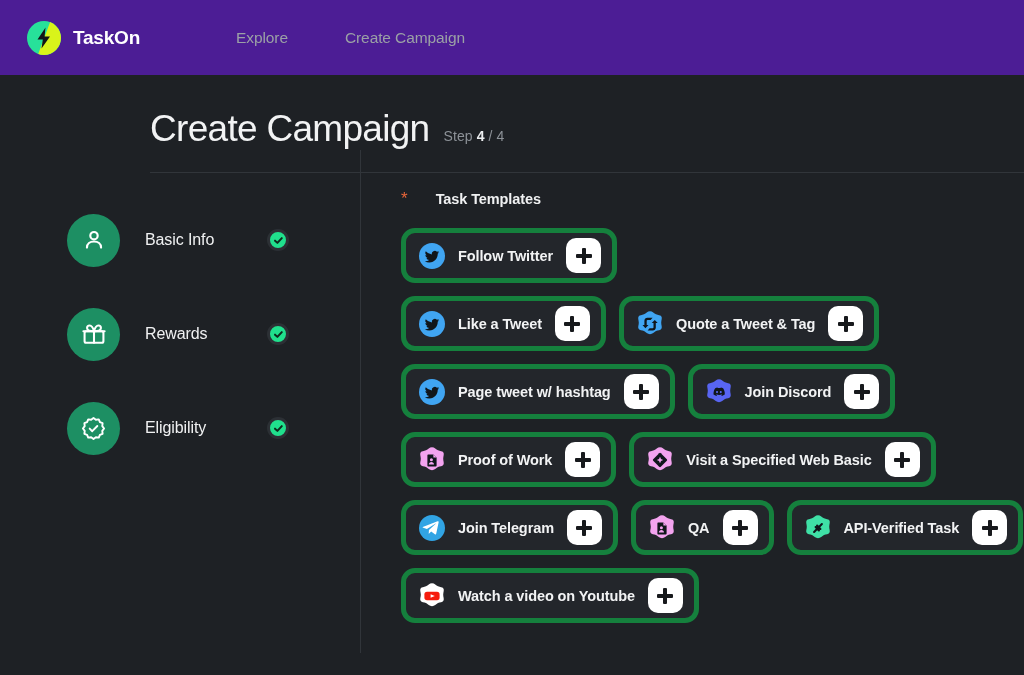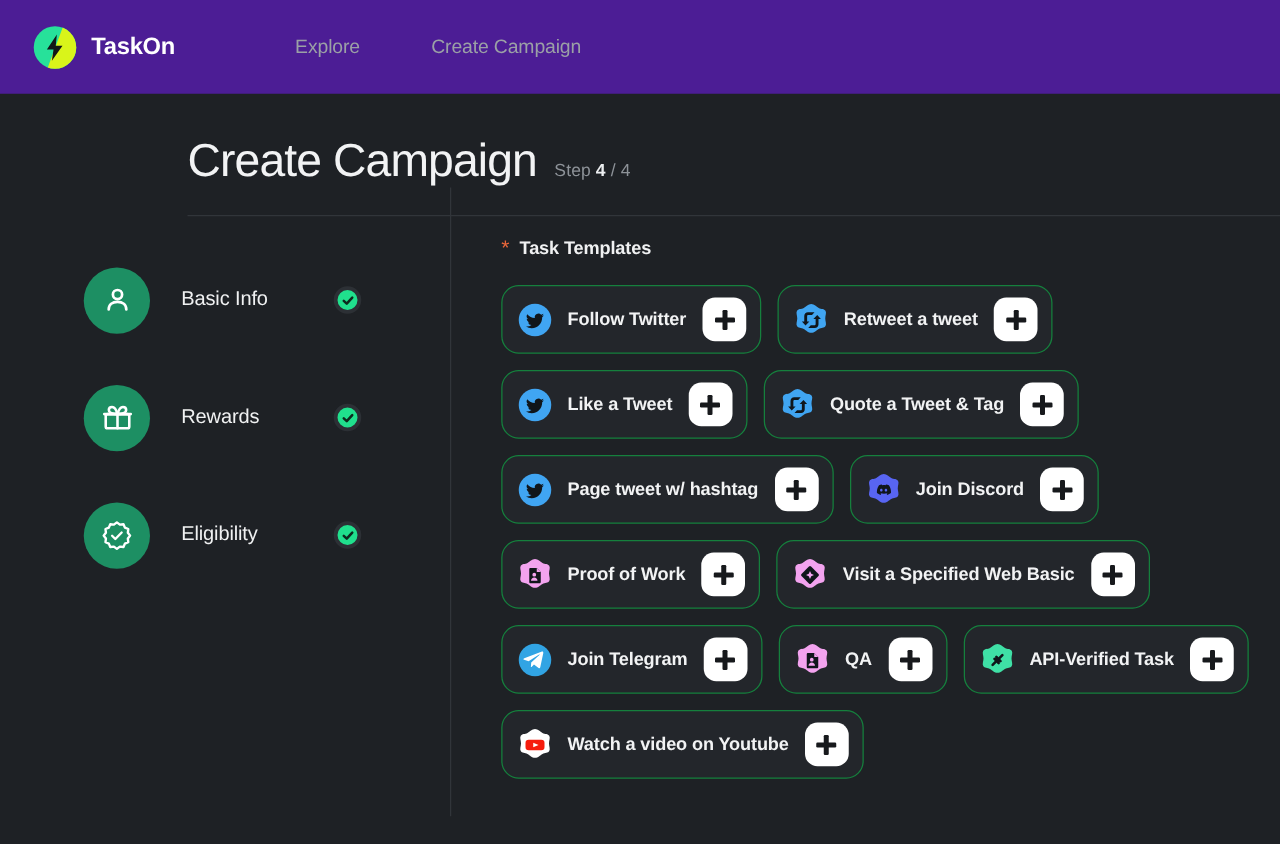--- a/index.html
+++ b/index.html
@@ -107,30 +107,31 @@
   
   .templates { flex: 1; padding: 41px 0 0 41px; }
   .templates-head {
     display: flex; align-items: center; gap: 8px;
     margin-bottom: 21px;
   }
   .req-star { color: #e8663a; font-size: 17px; line-height: 10px; }
   .templates-title {
     color: #f0f1f2; font-size: 14.5px; font-weight: bold;
     letter-spacing: -0.1px;
+    margin-left: 20px;
   }
   .chip-rows { display: flex; flex-direction: column; gap: 13px; }
   .chip-row { display: flex; gap: 13px; flex-wrap: nowrap; }
   .chip {
     display: inline-flex;
     align-items: center;
     gap: 11px;
     height: 55px;
     padding: 0 11px 0 11px;
-    border: 1px solid #15803d;
+    border: 5px solid #15803d;
     border-radius: 14px;
     background: #23262b;
     cursor: pointer;
   }
   .chip-icon { width: 30px; height: 30px; flex: none; }
   .chip-label {
     color: #f2f3f4;
     font-size: 14.5px;
     font-weight: bold;
     letter-spacing: -0.1px;
@@ -260,33 +261,20 @@
               <circle cx="15" cy="15" r="13" fill="#40a5f2"></circle>
               <path d="M22.2 11.2c-.5.25-1.1.4-1.7.5.6-.38 1.07-.96 1.3-1.66-.57.34-1.2.58-1.88.71a2.95 2.95 0 0 0-5.03 2.7 8.4 8.4 0 0 1-6.1-3.1 2.96 2.96 0 0 0 .91 3.95c-.48-.02-.94-.15-1.33-.37v.04c0 1.43 1.02 2.63 2.37 2.9-.25.07-.51.1-.78.1-.19 0-.38-.02-.56-.05a2.96 2.96 0 0 0 2.76 2.05 5.93 5.93 0 0 1-3.67 1.27c-.24 0-.47-.01-.7-.04a8.37 8.37 0 0 0 4.53 1.33c5.44 0 8.41-4.5 8.41-8.41l-.01-.38c.58-.42 1.08-.94 1.48-1.54z" fill="#10161b"></path>
             </svg>
           </span>
           <span class="chip-label">Follow Twitter</span>
           <span class="chip-add">
               <span class="plus"></span>
             </span>
         </div>
 
-        <div class="chip">
-          <span class="chip-icon">
-            <svg width="30" height="30" viewBox="0 0 30 30">
-              <path d="M15 2.2c2.6 0 4 2.1 6 3.1 2 1 4.4.6 5.4 2.3 1 1.7-.2 3.8-.2 6.1s1.2 4.4.2 6.1c-1 1.7-3.4 1.3-5.4 2.3-2 1-3.4 3.1-6 3.1s-4-2.1-6-3.1c-2-1-4.4-.6-5.4-2.3-1-1.7.2-3.8.2-6.1s-1.2-4.4-.2-6.1c1-1.7 3.4-1.3 5.4-2.3 2-1 3.4-3.1 6-3.1z" fill="#40a5f2"></path>
-              <path d="M10.4 19.3l-2.9-3.2h1.9v-4.3c0-1.7 1.3-3 3-3h5.2l-2 2.2h-3c-.5 0-.9.4-.9.8v4.3h1.8z" fill="#10161b"></path>
-              <path d="M19.8 10.9l2.9 3.2h-1.9v4.3c0 1.7-1.3 3-3 3h-5.2l2-2.2h3c.5 0 .9-.4.9-.8v-4.3h-1.8z" fill="#10161b"></path>
-            </svg>
-          </span>
-          <span class="chip-label">Retweet a tweet</span>
-          <span class="chip-add">
-              <span class="plus"></span>
-            </span>
-        </div>
       </div>
 
       <div class="chip-row">
         <div class="chip">
           <span class="chip-icon">
             <svg width="30" height="30" viewBox="0 0 30 30">
               <circle cx="15" cy="15" r="13" fill="#40a5f2"></circle>
               <path d="M22.2 11.2c-.5.25-1.1.4-1.7.5.6-.38 1.07-.96 1.3-1.66-.57.34-1.2.58-1.88.71a2.95 2.95 0 0 0-5.03 2.7 8.4 8.4 0 0 1-6.1-3.1 2.96 2.96 0 0 0 .91 3.95c-.48-.02-.94-.15-1.33-.37v.04c0 1.43 1.02 2.63 2.37 2.9-.25.07-.51.1-.78.1-.19 0-.38-.02-.56-.05a2.96 2.96 0 0 0 2.76 2.05 5.93 5.93 0 0 1-3.67 1.27c-.24 0-.47-.01-.7-.04a8.37 8.37 0 0 0 4.53 1.33c5.44 0 8.41-4.5 8.41-8.41l-.01-.38c.58-.42 1.08-.94 1.48-1.54z" fill="#10161b"></path>
             </svg>
           </span>

